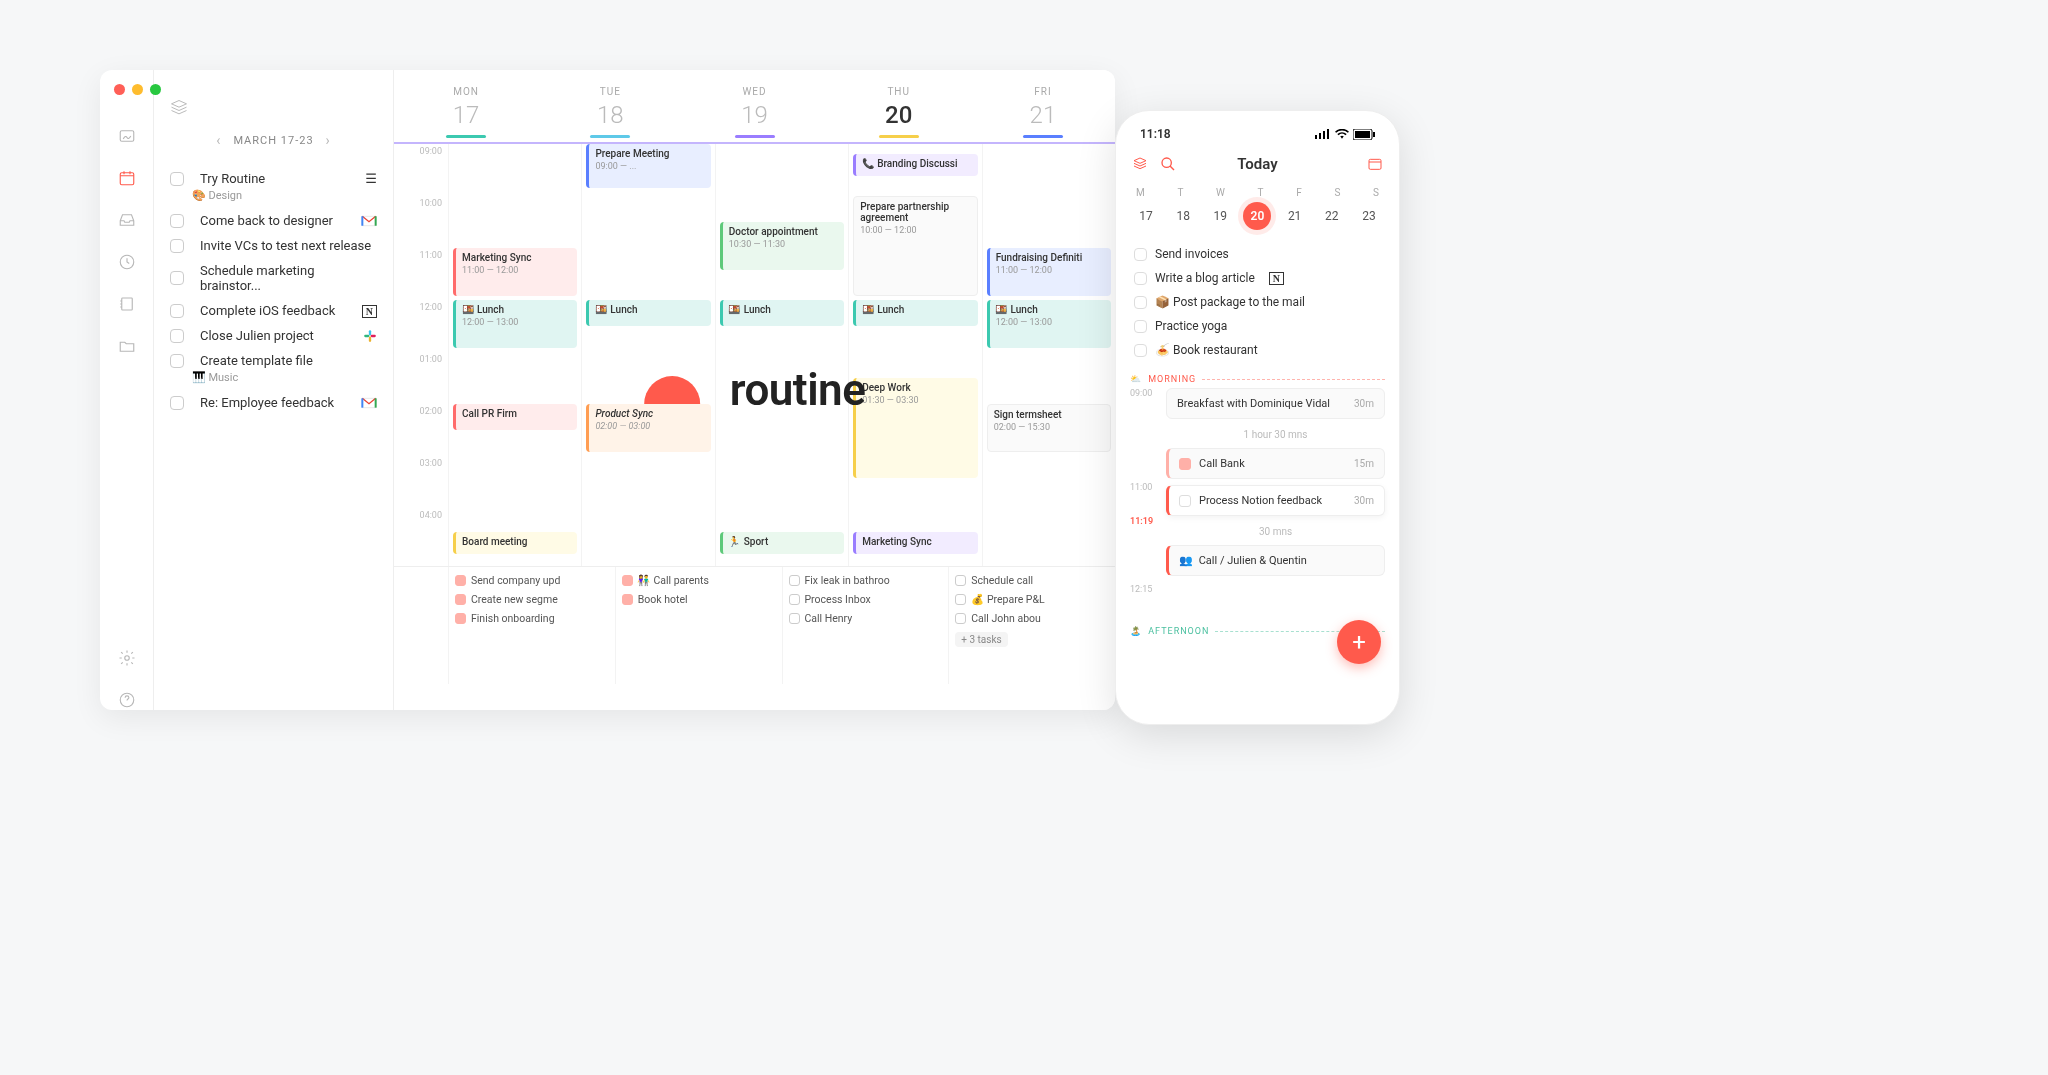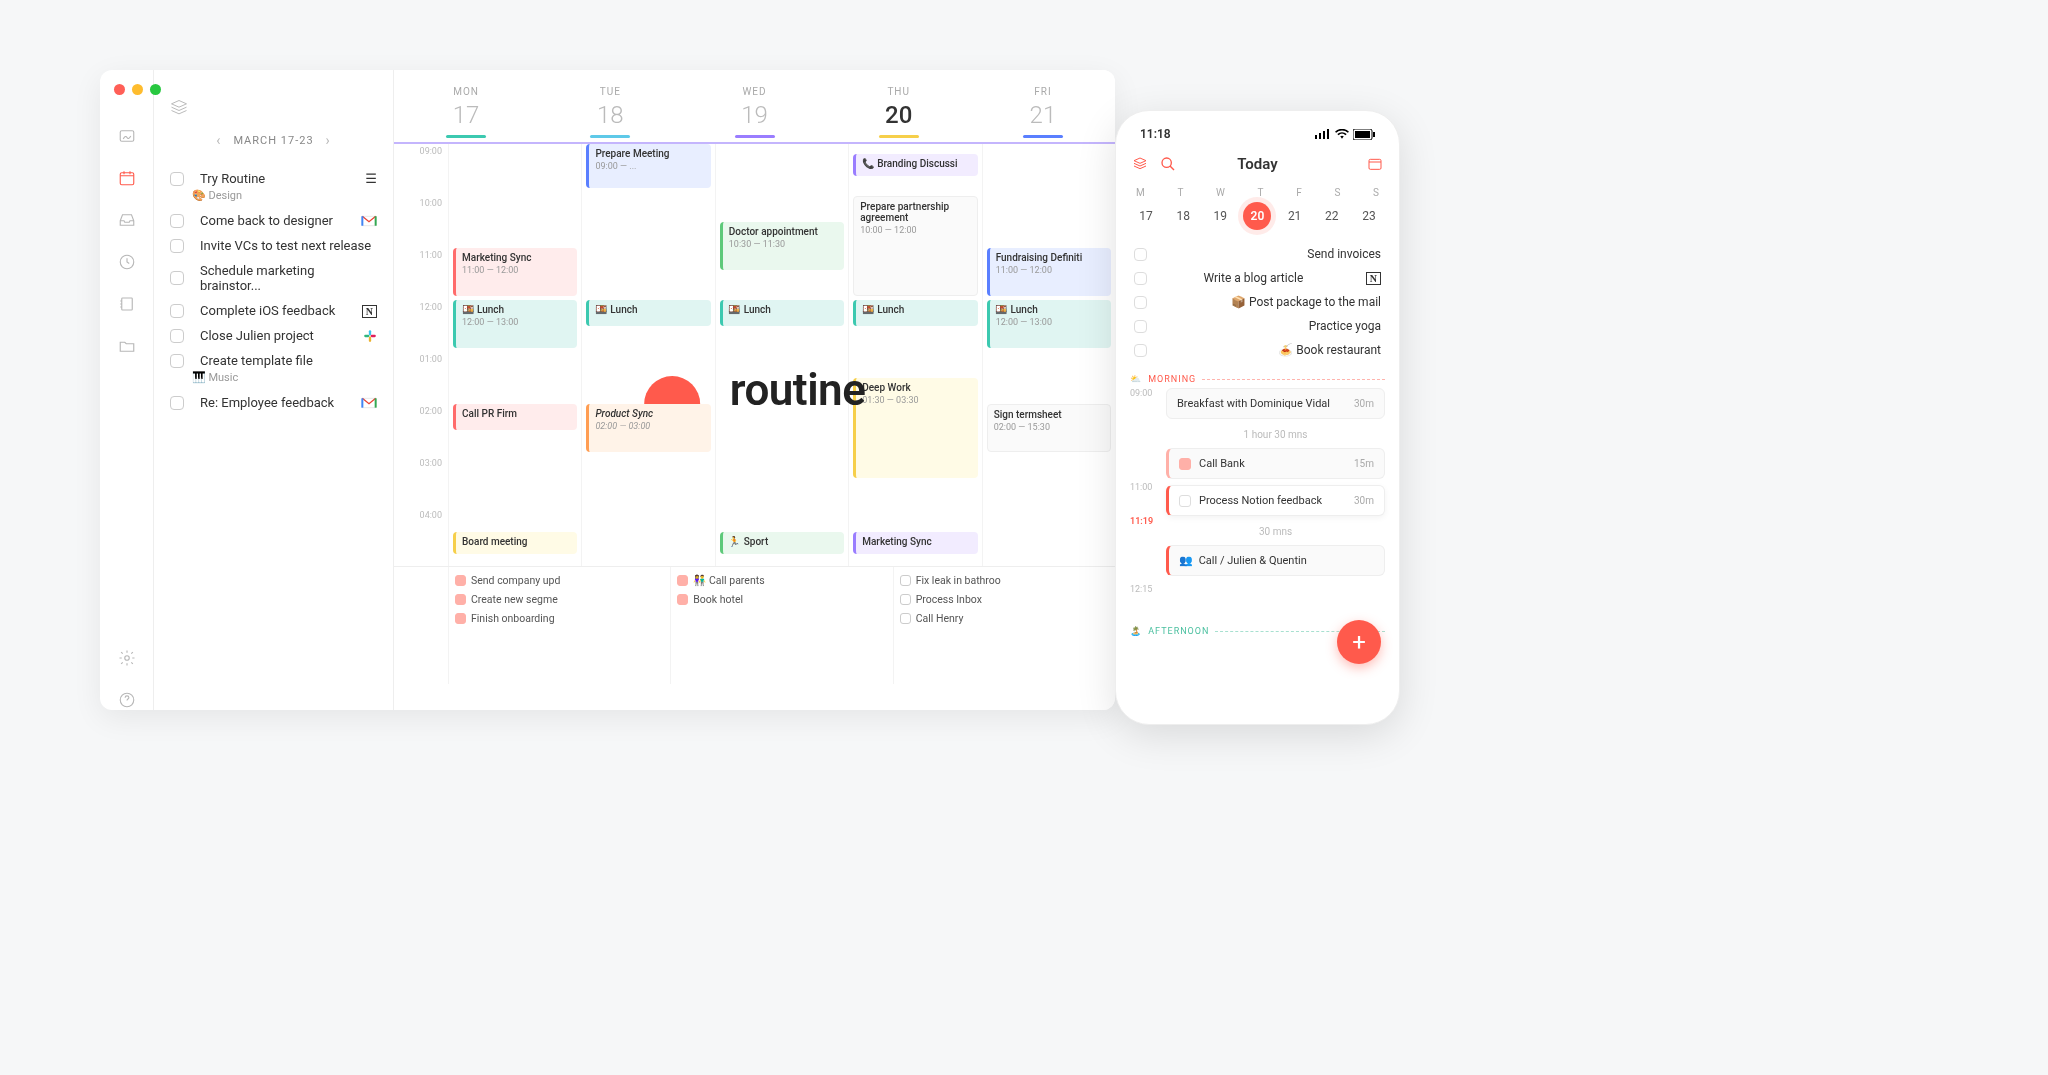--- a/index.html
+++ b/index.html
@@ -94,21 +94,21 @@
 .status-icons { display:flex; gap:4px; align-items:center; }
 .phone-header { display:flex; align-items:center; justify-content:center; position:relative; padding:6px 0 10px; }
 .phone-header .lft, .phone-header .rgt { position:absolute; display:flex; gap:12px; color:#ff5a4c; }
 .phone-header .lft { left:2px; } .phone-header .rgt { right:2px; }
 .phone-title { font-size:15px; font-weight:600; }
 .week-row { display:flex; justify-content:space-between; font-size:10px; color:#aaa; padding:4px 6px 2px; }
 .dates-row { display:flex; justify-content:space-between; padding:2px 2px 12px; }
 .dates-row span { width:28px; height:28px; display:flex; align-items:center; justify-content:center; font-size:12px; color:#555; border-radius:50%; }
 .dates-row span.sel { background:#ff5a4c; color:#fff; font-weight:600; box-shadow:0 0 0 5px rgba(255,90,76,0.12); }
 
-.ptask { display:flex; align-items:center; gap:8px; padding:5px 4px; font-size:12px;justify-content:space-between; }
+.ptask { display:flex; align-items:center; gap:8px; padding:5px 4px; font-size:12px; }
 .ptask .cb { width:13px; height:13px; border:1.5px solid #ddd; border-radius:4px; flex:none; }
 
 .section-label { display:flex; align-items:center; gap:6px; font-size:9px; letter-spacing:1px; color:#ff5a4c; margin:12px 0 4px; }
 .dashed { flex:1; border-top:1.5px dashed #ffb4ad; }
 
 .timeline { display:flex; gap:8px; }
 .tl-times { width:28px; font-size:9px; color:#bbb; }
 .tl-times div { height:34px; }
 .tl-items { flex:1; }
 .card { background:#fafafa; border:1px solid #eee; border-radius:6px; padding:8px 10px; font-size:11px; display:flex; align-items:center; margin-bottom:6px; }
@@ -406,20 +406,30 @@
             </div>
             <div class="urow">
               <span class="sq"></span>
               <span>Process Inbox</span>
             </div>
             <div class="urow">
               <span class="sq"></span>
               <span>Call Henry</span>
             </div>
           </div>
+          <div class="ucol"><div class="urow">
+              <span class="sq"></span>
+              <span>Schedule call</span>
+            </div><div class="urow">
+              <span class="sq"></span>
+              <span>💰 Prepare P&amp;L</span>
+            </div><div class="urow">
+              <span class="sq"></span>
+              <span>Call John abou</span>
+            </div><div class="more">+ 3 tasks</div></div>
         </div>
     </div>
     <div class="logo-overlay">
       <div class="logo-mark"></div>
       <div class="logo-text">routine</div>
     </div>
   </div>
 </div>
 
 <div class="phone">

